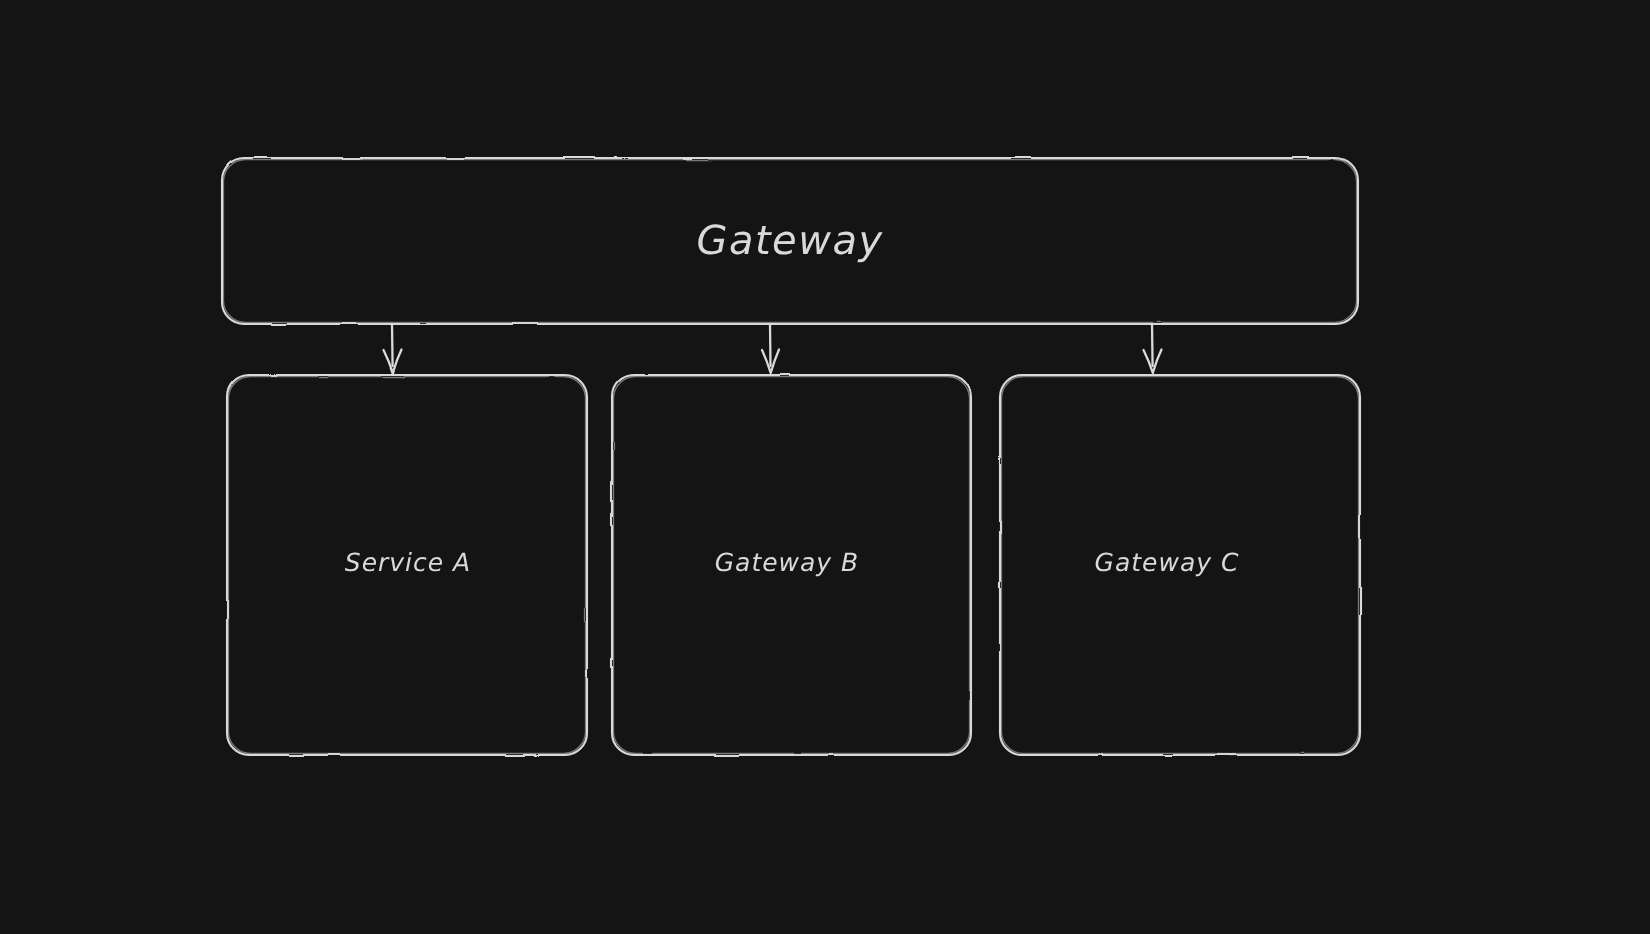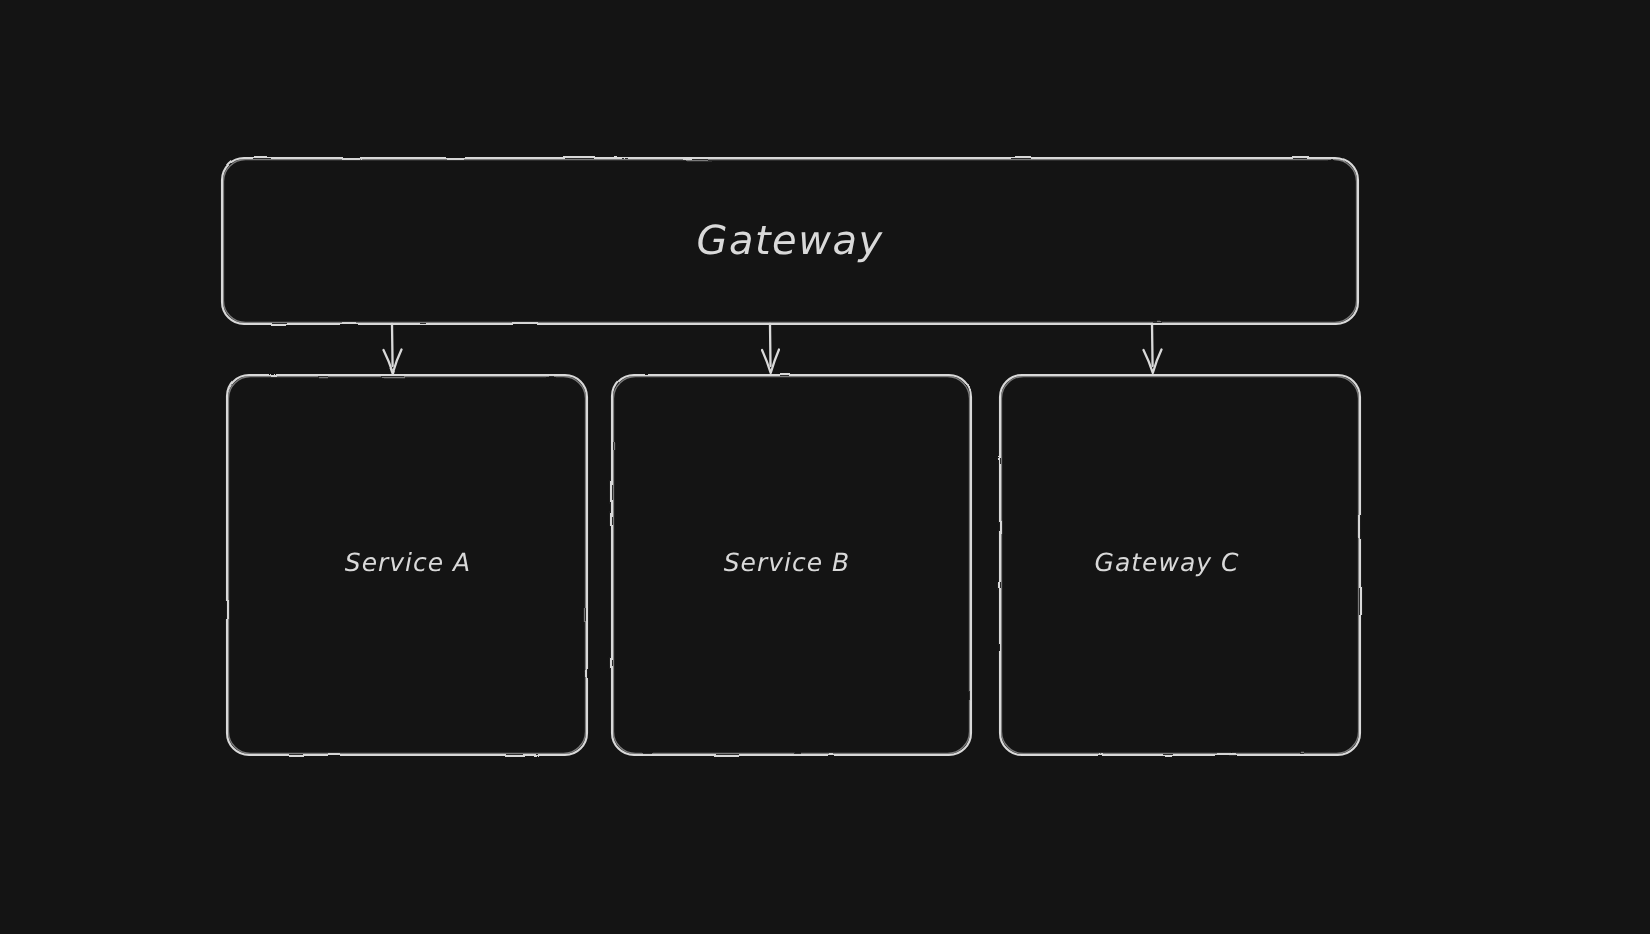--- a/index.html
+++ b/index.html
@@ -130,21 +130,21 @@
       <path d="M 1152 324 L 1152.6 366" fill="none" stroke="#d9d9d9" stroke-width="2.3" stroke-linecap="round"></path>
       <path d="M 1143.5 350 Q 1149 361 1152.8 373 Q 1156.5 360 1161.5 349.5" fill="none" stroke="#d9d9d9" stroke-width="2.3" stroke-linecap="round" stroke-linejoin="round"></path>
     </g>
 
   </svg>
 
   <div class="node-label label-gateway" style="left:790px; top:241px;">Gateway</div>
 
   <div class="node-label label-service" style="left:401px; top:562px;margin-left:7px;">Service A</div>
 
-  <div class="node-label label-service" style="left:787px; top:562px;">Service B</div>
+  <div class="node-label label-service" style="left:787px; top:562px;">Gateway B</div>
 
   <div class="node-label label-service" style="left:1167px; top:562px;">Gateway C</div>
 
   <div class="hit" style="left:222px; top:158px; width:1136px; height:166px;"></div>
   <div class="hit" style="left:227px; top:375px; width:360px; height:380px;"></div>
   <div class="hit" style="left:612px; top:375px; width:359px; height:380px;"></div>
   <div class="hit" style="left:1000px; top:375px; width:360px; height:380px;"></div>
 
 </div>
 

